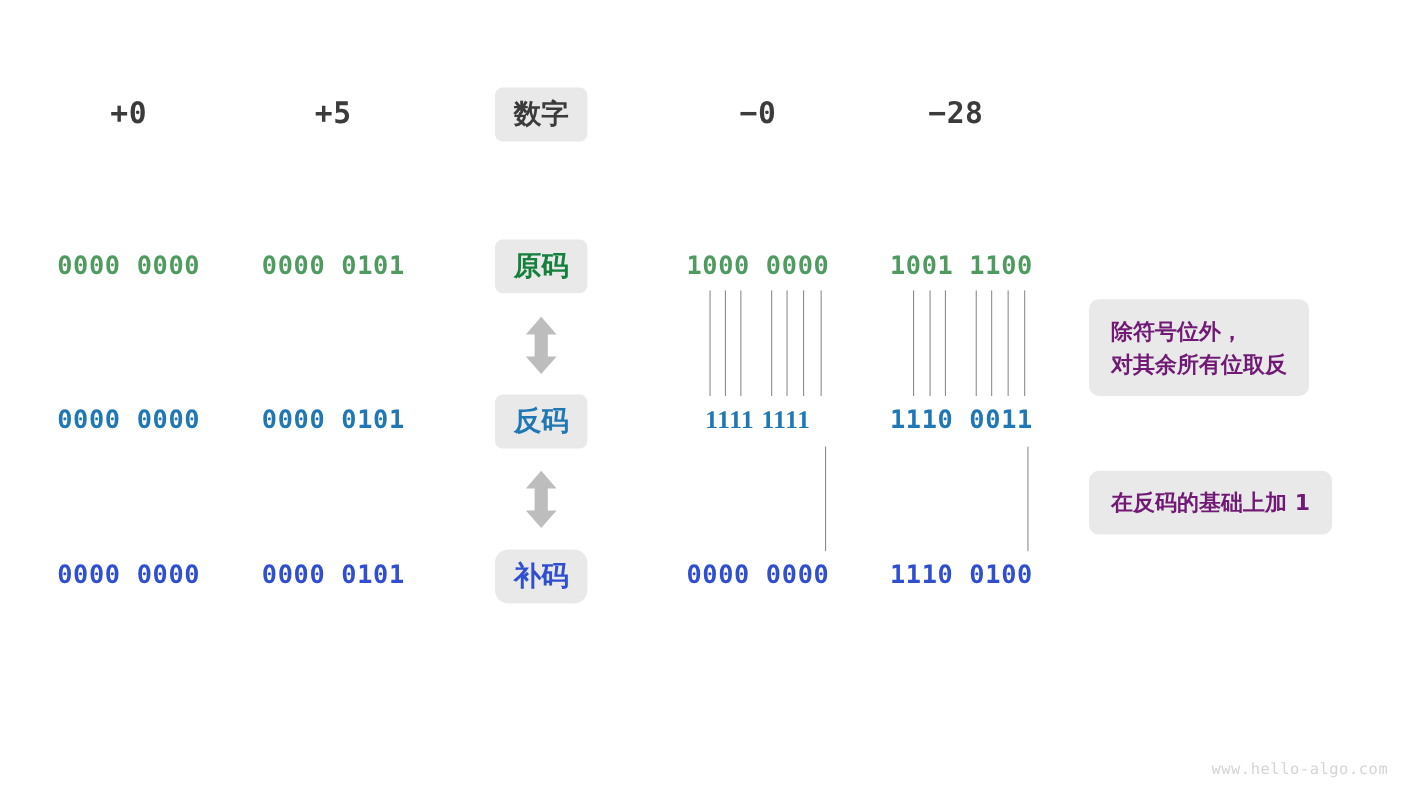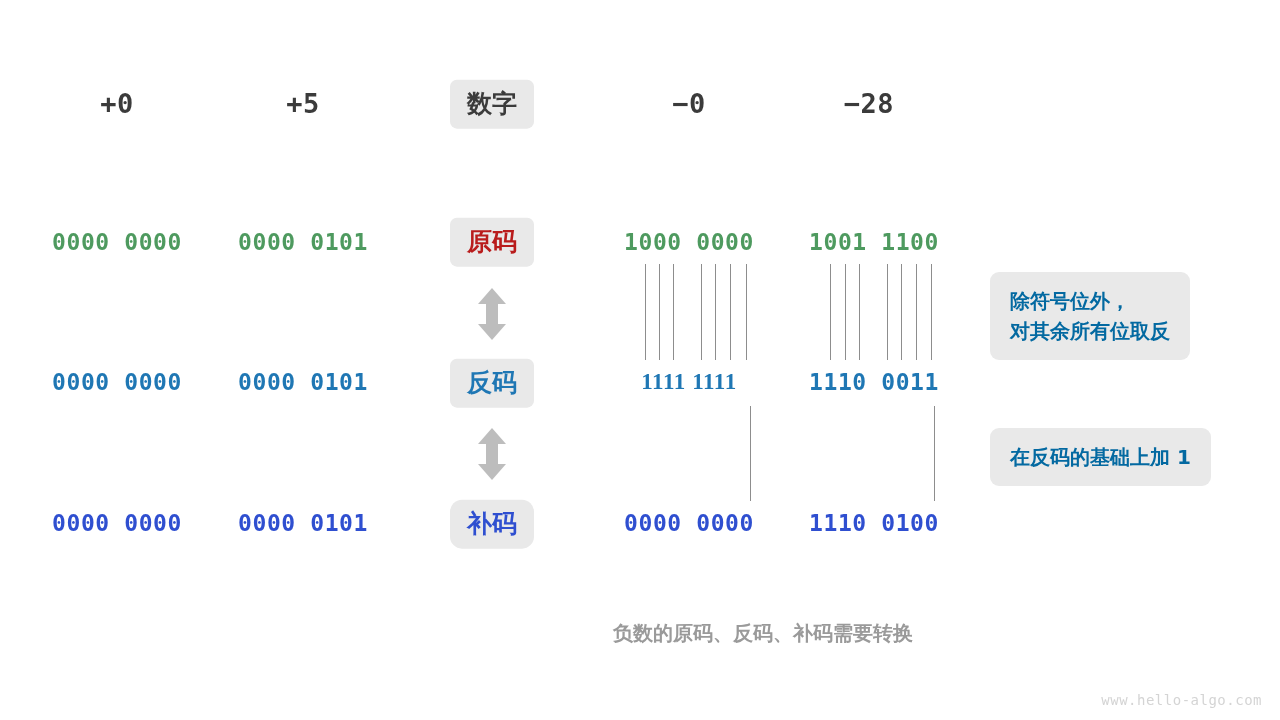--- a/index.html
+++ b/index.html
@@ -56,31 +56,31 @@
     transform: translate(-50%, -50%);
     background: #e9e9e9;
     border-radius: 7px;
     padding: 10px 17px;
     font-size: 25px;
     font-weight: bold;
     line-height: 1.15;
     white-space: nowrap;
   }
   .chip-dark  { color: #3b3b3b; }
-  .chip-green { color: #b91c1c; }
+  .chip-green { color: #15803d; }
   .chip-blue  { color: #1f77b4; }
   .chip-navy  { color: #2f4fd0; border-radius: 12px; }
 
   
   .note {
     position: absolute;
     background: #e9e9e9;
     border-radius: 9px;
     padding: 14px 20px;
-    color: #0369a1;
+    color: #701a75;
     font-size: 20px;
     font-weight: bold;
     line-height: 1.5;
     white-space: pre-line;
   }
 
   
   .caption {
     position: absolute;
     color: #9a9a9a;
@@ -186,17 +186,16 @@
   <svg class="dblarrow" style="left:492px;top:454px;" viewBox="0 0 34 52">
     <polygon points="17,0 31,16 23,16 23,36 31,36 17,52 3,36 11,36 11,16 3,16" fill="#bdbdbd"></polygon>
   </svg>
 
   <div class="note" style="left:990px;top:272px;">除符号位外，
 对其余所有位取反</div>
 
   <div class="note" style="left:990px;top:428px;">在反码的基础上加 1</div>
 
 
-  <div class="caption" style="left:613px;top:620px;">负数的原码、反码、补码需要转换</div>
 
   <div class="watermark">www.hello-algo.com</div>
 
 </div>
 
 </body></html>

